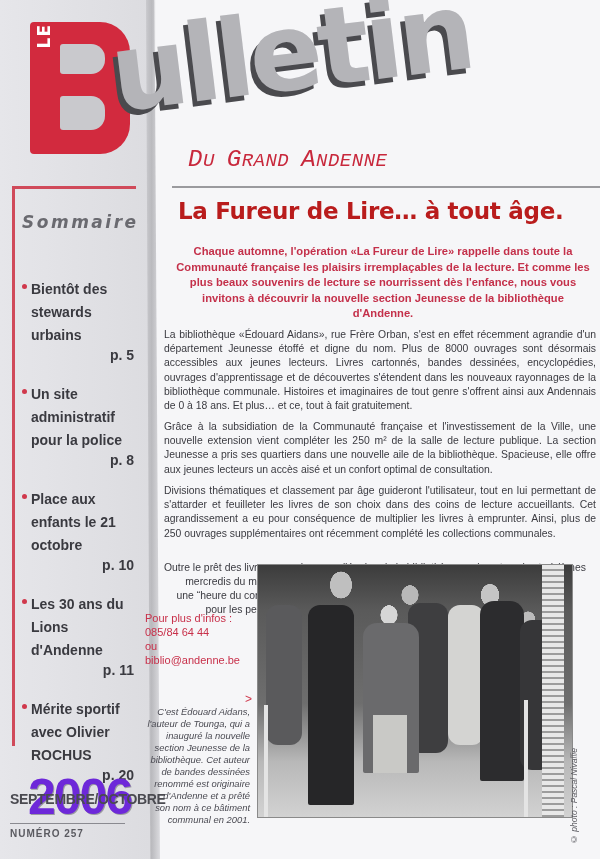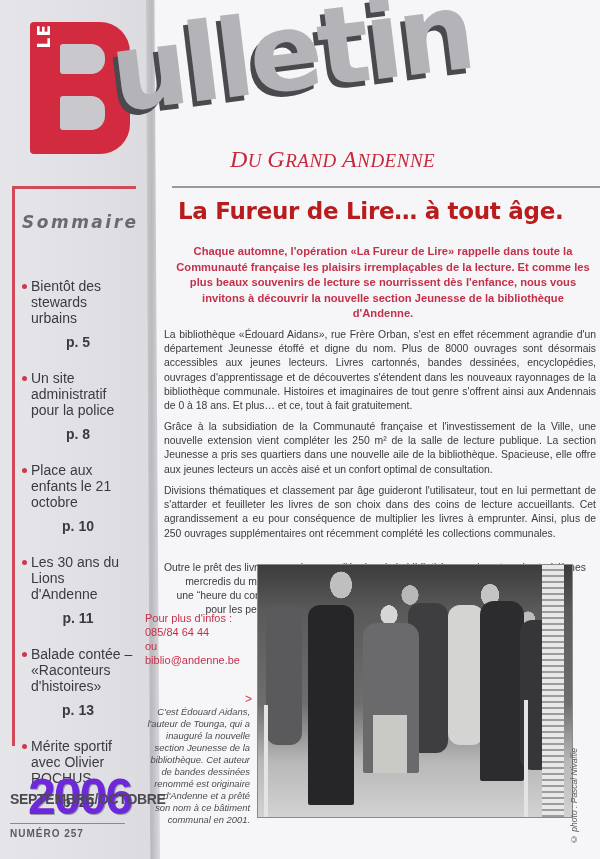--- a/index.html
+++ b/index.html
@@ -47,22 +47,22 @@
     position: absolute; left: 118px; top: 20px;
     font-family: "DejaVu Sans", sans-serif; font-weight: bold;
     font-size: 108px; letter-spacing: -4px;
     color: #b4b4b8;
     text-shadow: -5px 5px 0 #4a4a4e;
     transform: rotate(-7deg); transform-origin: left bottom;
     line-height: 1;
   }
   .masthead-sub {
     position: absolute; left: 188px; top: 146px;
-    font-family: Liberation Serif, serif; font-style: italic;
-    font-size: 24px; color: #c8283c; letter-spacing: 0.5px; margin-left: 42px;
+    font-family: Liberation Mono, monospace; font-style: italic;
+    font-size: 24px; color: #c8283c; letter-spacing: 0.5px;
   }
   .masthead-sub .small { font-size: 19px; }
   .header-rule {
     position: absolute; left: 172px; top: 186px; width: 428px; height: 2px;
     background: #9a9a9e;
   }
   
   .sommaire-box {
     position: absolute; left: 12px; top: 186px; width: 124px; height: 560px;
     border-left: 3px solid #d04a5a; border-top: 3px solid #d04a5a;
@@ -73,27 +73,27 @@
     font-size: 17px; letter-spacing: 2.5px; color: #6a6a70;
   }
   .toc { position: absolute; left: 22px; top: 278px; width: 112px; }
   .toc-item { position: relative; margin-bottom: 19px; cursor: pointer; }
   .toc-bullet {
     position: absolute; left: 0; top: 6px; width: 5px; height: 5px;
     border-radius: 50%; background: #d0384c;
   }
   .toc-text {
     display: block; padding-left: 9px;
-    font-family: "Liberation Sans", sans-serif; font-weight: normal;
-    font-size: 14px; line-height: 16px; color: #3a3a40;
+    font-family: "Liberation Sans", sans-serif; font-weight: bold;
+    font-size: 14px; line-height: 23px; color: #3a3a40;
   }
   .toc-page {
-    display: block; text-align: center;
-    font-family: "Liberation Sans", sans-serif; font-weight: bold;
-    font-size: 14px; line-height: 17px; color: #3a3a40; margin-top: 8px;
+    display: block; text-align: right;
+    font-family: "Liberation Sans", sans-serif; font-weight: bold;
+    font-size: 14px; line-height: 17px; color: #3a3a40;
   }
   .issue-year {
     position: absolute; left: 28px; top: 768px;
     font-family: Liberation Sans, sans-serif; font-weight: bold;
     font-size: 50px; color: #6d28d9; letter-spacing: -2px;
     text-shadow: 1px 1px 0 #9a9aa0;
   }
   .issue-months {
     position: absolute; left: 10px; top: 791px;
     font-family: "Liberation Sans", sans-serif; font-weight: bold;
@@ -218,25 +218,20 @@
     <span class="toc-text">Place aux enfants le 21 octobre</span>
     <span class="toc-page">p. 10</span>
   </div>
   <div class="toc-item">
     <span class="toc-bullet"></span>
     <span class="toc-text">Les 30 ans du Lions d'Andenne</span>
     <span class="toc-page">p. 11</span>
   </div>
   <div class="toc-item">
     <span class="toc-bullet"></span>
-    <span class="toc-text">Balade contée – «Raconteurs d'histoires»</span>
-    <span class="toc-page">p. 13</span>
-  </div>
-  <div class="toc-item">
-    <span class="toc-bullet"></span>
     <span class="toc-text">Mérite sportif avec Olivier ROCHUS</span>
     <span class="toc-page">p. 20</span>
   </div>
 </div>
 
 <div class="issue-year">2006</div>
 <div class="issue-months">SEPTEMBRE/OCTOBRE</div>
 <div class="issue-rule"></div>
 <div class="issue-number">NUMÉRO 257</div>
 

